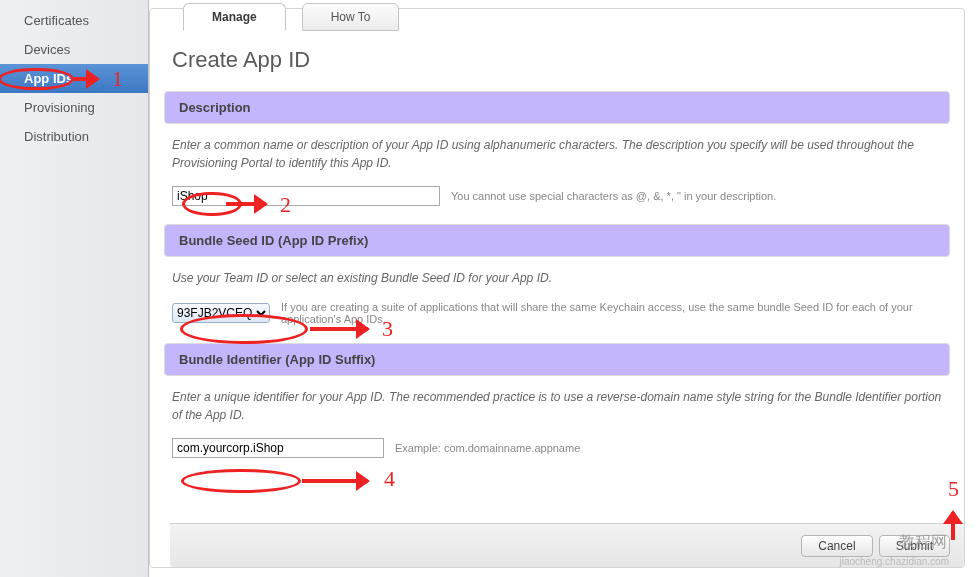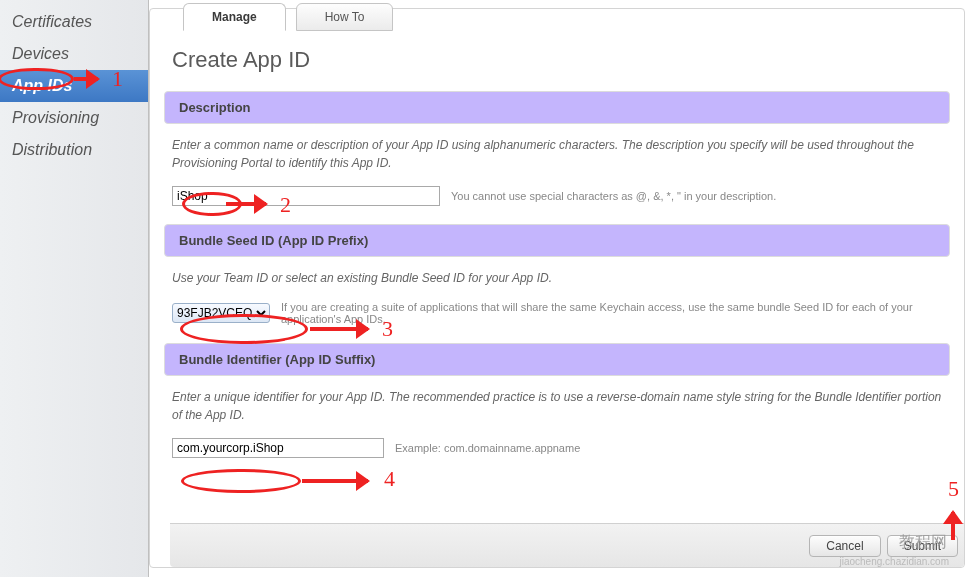--- a/index.html
+++ b/index.html
@@ -14,25 +14,24 @@
       position: relative;
     }
     .container { display: flex; height: 100%; }
     .sidebar {
       width: 149px;
       background: linear-gradient(to right, #eef0f2, #e5e7ea);
       border-right: 1px solid #bfbfbf;
       padding-top: 6px;
     }
     .sidebar-item {
-      padding: 7px 12px;
+      padding: 7px 24px;
       color: #555;
-      font-size: 16px;
+      font-size: 13px;
       cursor: pointer;
-      font-style: italic;
     }
     .sidebar-item.active {
       background: linear-gradient(to bottom, #5a93d6, #3d78c4);
       color: #fff;
       font-weight: bold;
     }
     .main {
       flex: 1;
       background: #fff;
       padding: 0 0 0 0;
@@ -45,21 +44,21 @@
       background: #fff;
       min-height: 560px;
       padding-top: 0;
       position: relative;
     }
     .tabwrap {
       position: absolute;
       top: -6px;
       left: 33px;
       display: flex;
-      gap: 10px;
+      gap: 16px;
     }
     .tab {
       background: linear-gradient(to bottom, #fdfdfd, #ebebeb);
       border: 1px solid #c5c5c5;
       border-radius: 6px 6px 0 0;
       padding: 6px 28px;
       font-size: 12px;
       color: #555;
       cursor: pointer;
       position: relative;
@@ -122,21 +121,21 @@
     }
     .footer {
       background: linear-gradient(to bottom, #f2f2f2, #e6e6e6);
       border-top: 1px solid #d0d0d0;
       position: absolute;
       bottom: 0; left: 0; right: 0;
       height: 44px;
       display: flex;
       justify-content: flex-end;
       align-items: center;
-      padding-right: 6px;
+      padding-right: 14px;
       gap: 6px;
       border-radius: 0 0 4px 4px;
       margin-left: 20px;
     }
     .btn {
       background: linear-gradient(to bottom,#fdfdfd,#e6e6e6);
       border: 1px solid #b5b5b5;
       border-radius: 4px;
       padding: 3px 16px;
       font-size: 12px;

